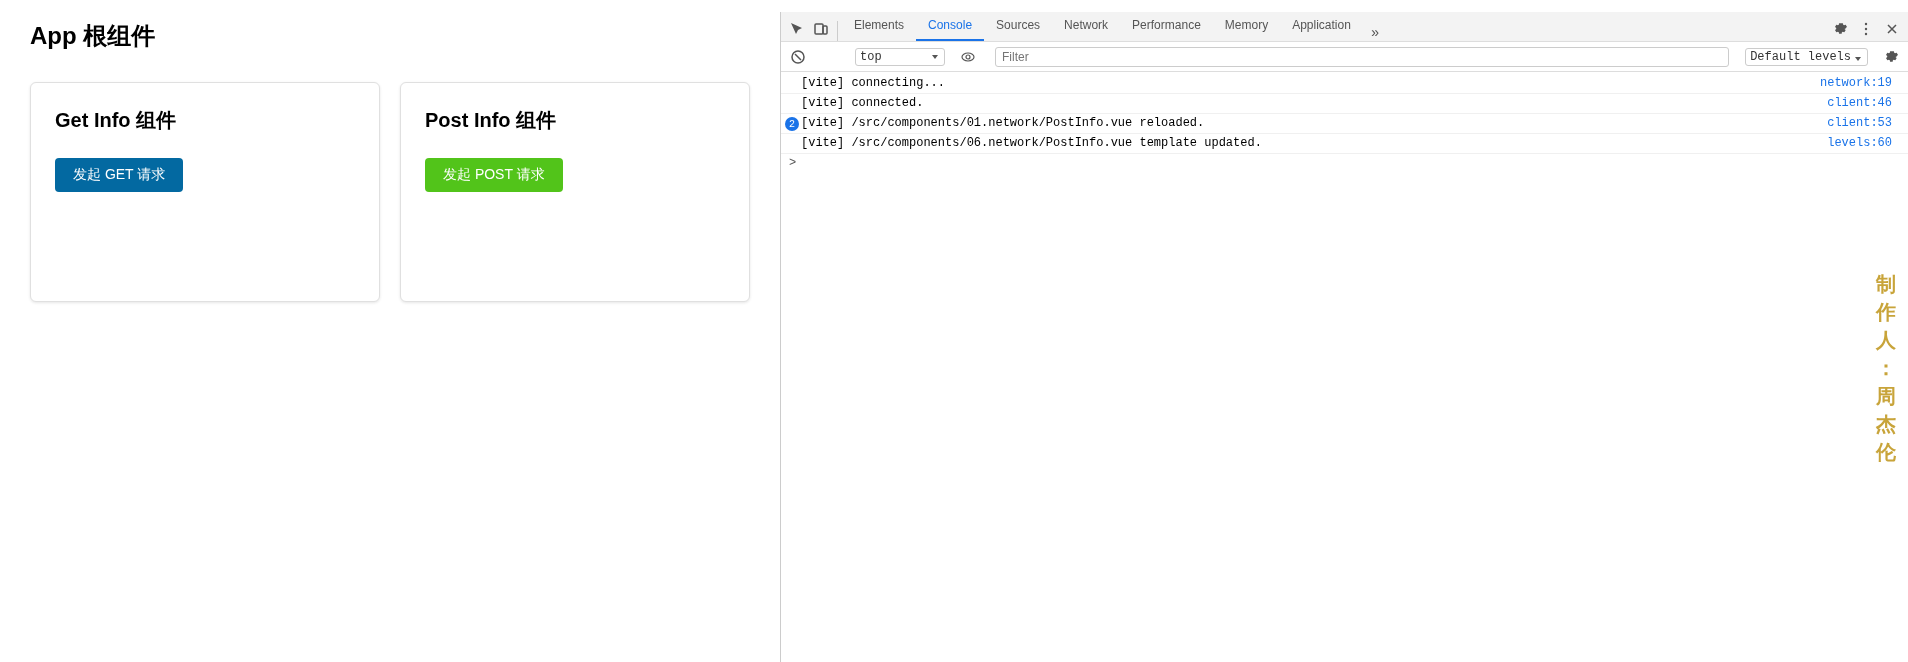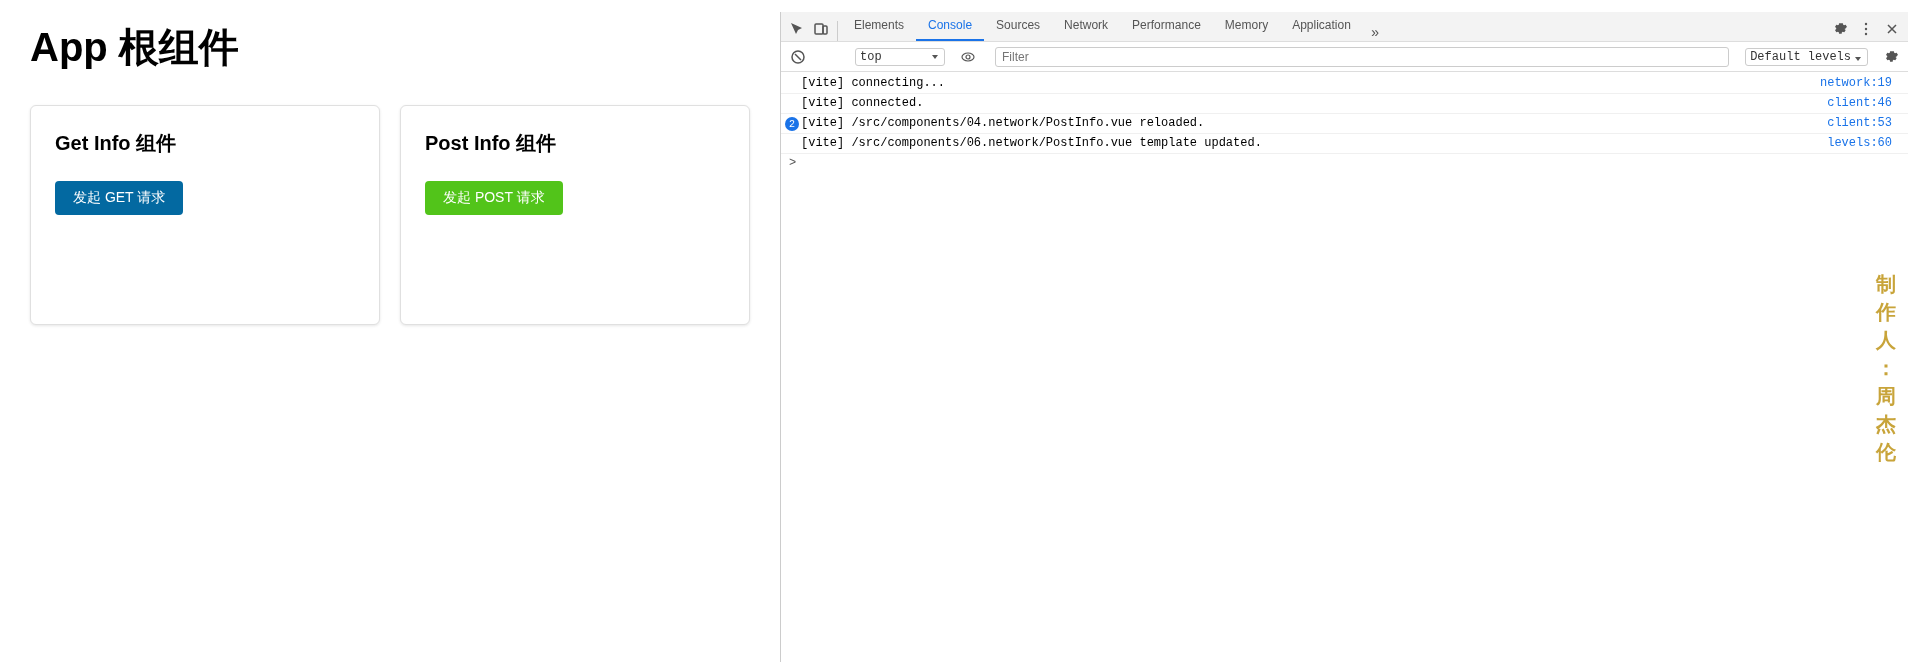--- a/index.html
+++ b/index.html
@@ -9,21 +9,21 @@
     #app-panel {
       width: 780px;
       min-width: 780px;
       height: 662px;
       background: #fff;
       padding: 20px 30px;
       position: relative;
     }
 
     #app-title {
-      font-size: 40px;
+      font-size: 24px;
       font-weight: bold;
       color: #000;
       margin-bottom: 30px;
     }
 
     .components-row {
       display: flex;
       gap: 20px;
     }
 
@@ -418,21 +418,21 @@
       <a class="console-link">network:19</a>
     </div>
 
     <div class="console-line">
       <span class="console-text">[vite] connected.</span>
       <a class="console-link">client:46</a>
     </div>
 
     <div class="console-line">
       <div class="console-badge">2</div>
-      <span class="console-text">[vite] /src/components/04.network/PostInfo.vue reloaded.</span>
+      <span class="console-text">[vite] /src/components/01.network/PostInfo.vue reloaded.</span>
       <a class="console-link">client:53</a>
     </div>
 
     <div class="console-line">
       <span class="console-text">[vite] /src/components/06.network/PostInfo.vue template updated.</span>
       <a class="console-link">levels:60</a>
     </div>
 
     <div class="console-arrow-line">
       <span>&gt;</span>

